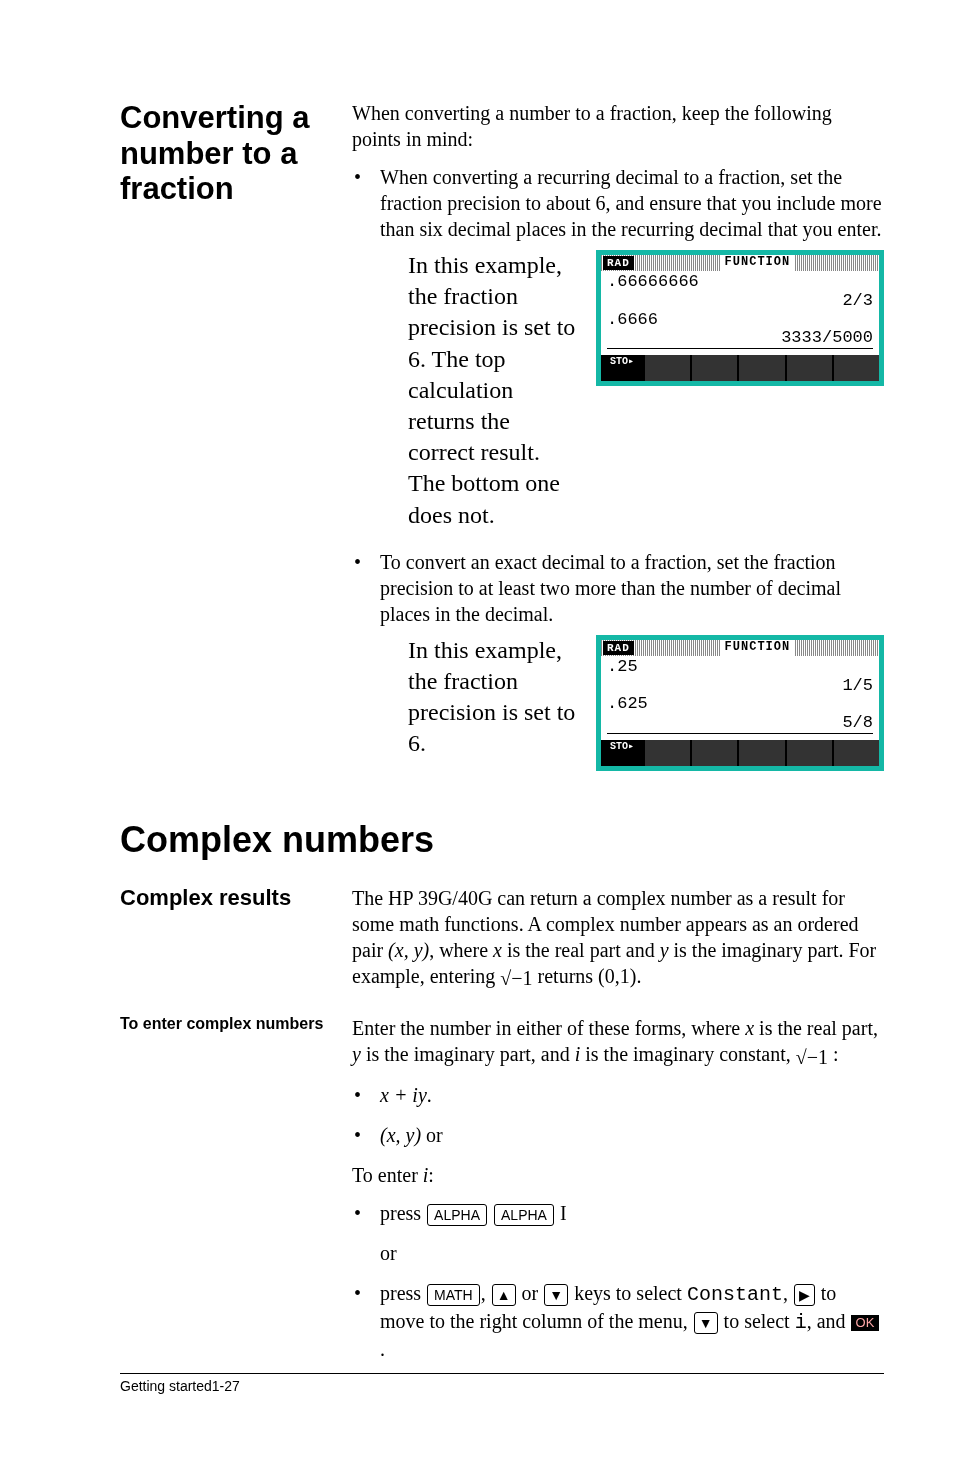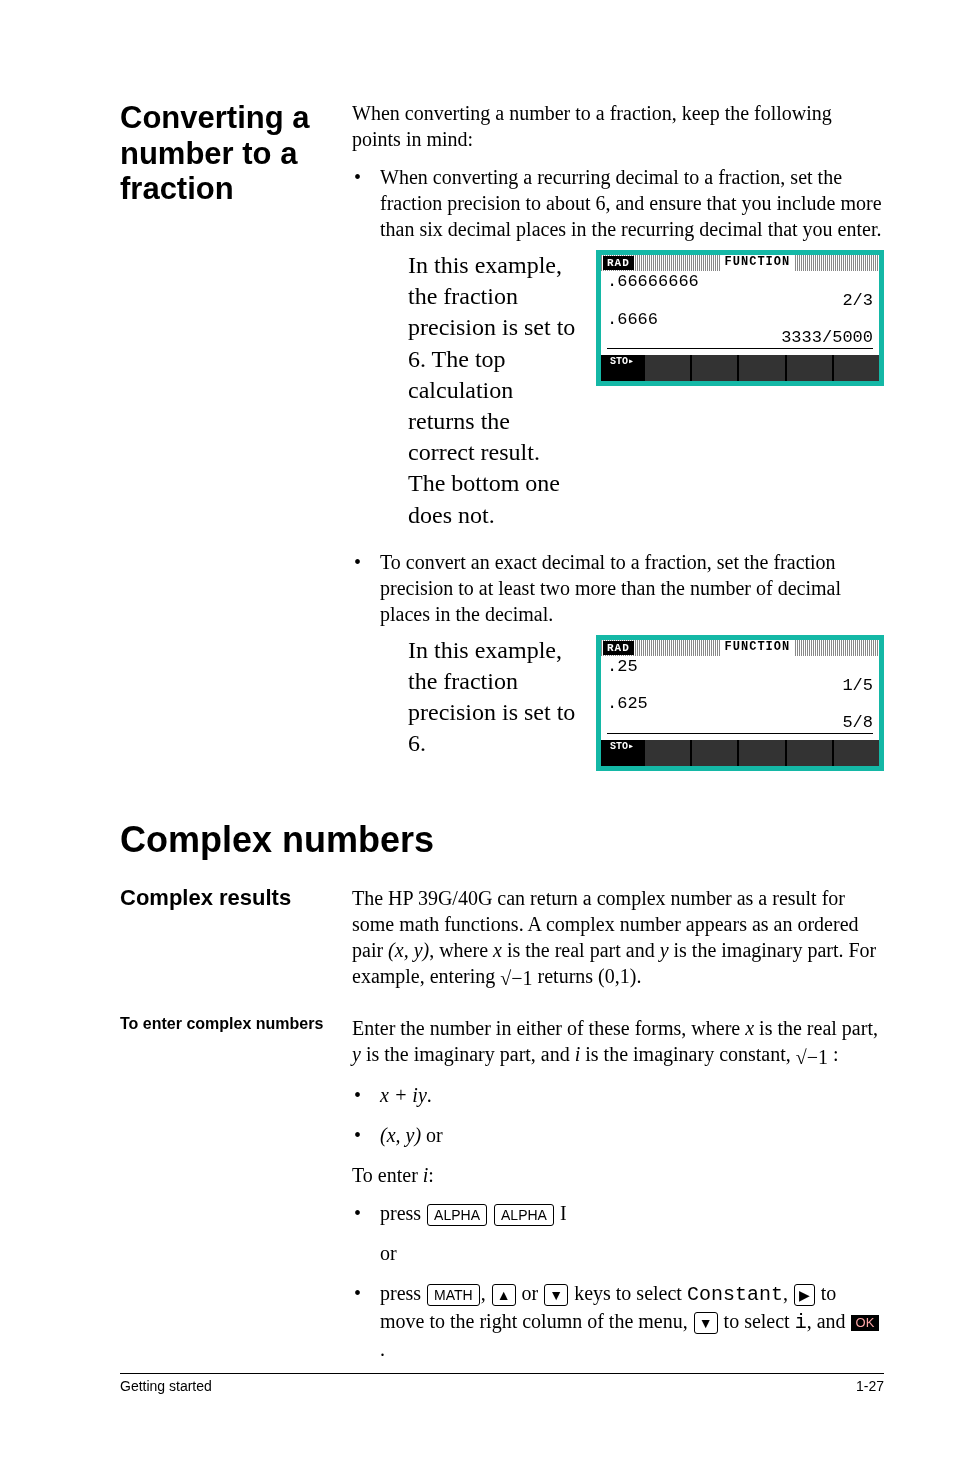--- a/index.html
+++ b/index.html
@@ -166,21 +166,20 @@
     display: inline-block;
     vertical-align: middle;
   }
   .footer-line {
     position: absolute;
     left: 120px;
     right: 70px;
     bottom: 70px;
     border-top: 1px solid #000;
     display: flex;
-    justify-content: space-between;
     font-family: Arial, Helvetica, sans-serif;
     font-size: 14px;
     padding-top: 4px;
   }
 </style>
 </head>
 <body>
 
 <div class="page">
 

